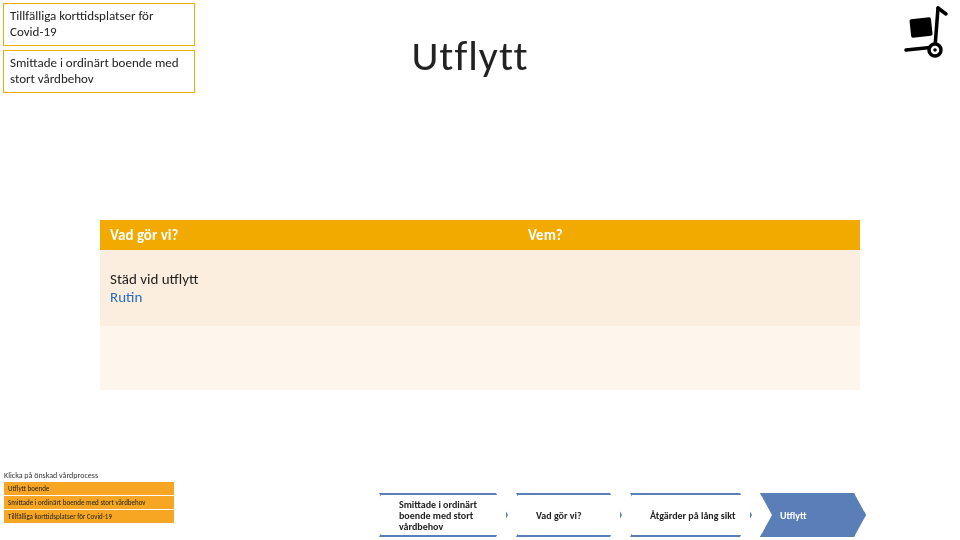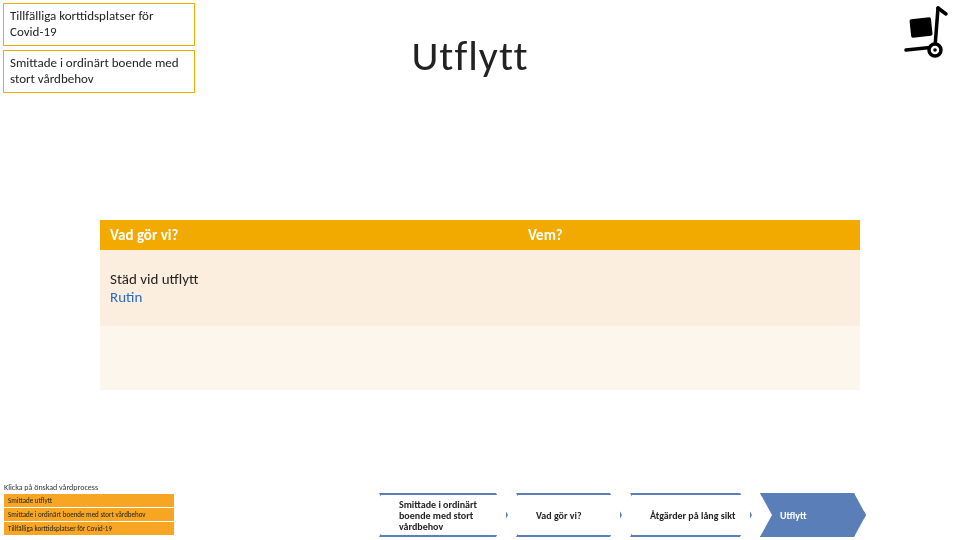--- a/index.html
+++ b/index.html
@@ -17,21 +17,21 @@
   .table td{padding:20px 10px;font-size:15px}
   .table tr.r1 td{background:#fbeede}
   .table tr.r2 td{background:#fdf6ed;height:24px}
   .link{color:#2a6bbf;cursor:pointer}
   
   .steps{position:absolute;left:379px;bottom:3px;display:flex;gap:8px}
   .step{position:relative;height:40px;background:#fff;border:2px solid #5a7fb8;display:flex;align-items:center;padding:0 14px 0 18px;font-size:10px;font-weight:600;line-height:1.1;clip-path:polygon(0 0,calc(100% - 12px) 0,100% 50%,calc(100% - 12px) 100%,0 100%,12px 50%)}
   .step.active{background:#5a7fb8;color:#fff}
   .step span{display:block}
   
-  .legend{position:absolute;left:4px;bottom:4px;width:170px}
+  .legend{position:absolute;left:4px;bottom:16px;width:170px}
   .legend .hdr{font-size:8px;color:#333;margin-bottom:2px}
   .legend .row{font-size:7px;padding:2px 4px;margin-bottom:1px;background:#f6a623;color:#222;white-space:nowrap;overflow:hidden}
 </style>
 </head>
 <body>
 
 <div class="topbox b1">Tillfälliga korttidsplatser för Covid-19</div>
 <div class="topbox b2">Smittade i ordinärt boende med stort vårdbehov</div>
 
 <div class="title">Utflytt</div>
@@ -79,16 +79,16 @@
   <div class="step" style="width:86px">
       <span>Åtgärder på lång sikt</span>
     </div>
   <div class="step active" style="width:70px">
       <span>Utflytt</span>
     </div>
 </div>
 
 <div class="legend">
   <div class="hdr">Klicka på önskad vårdprocess</div>
-  <div class="row">Smittade utflytt</div>
+  <div class="row">Utflytt boende</div>
   <div class="row">Smittade i ordinärt boende med stort vårdbehov</div>
   <div class="row">Tillfälliga korttidsplatser för Covid-19</div>
 </div>
 
 </body></html>

